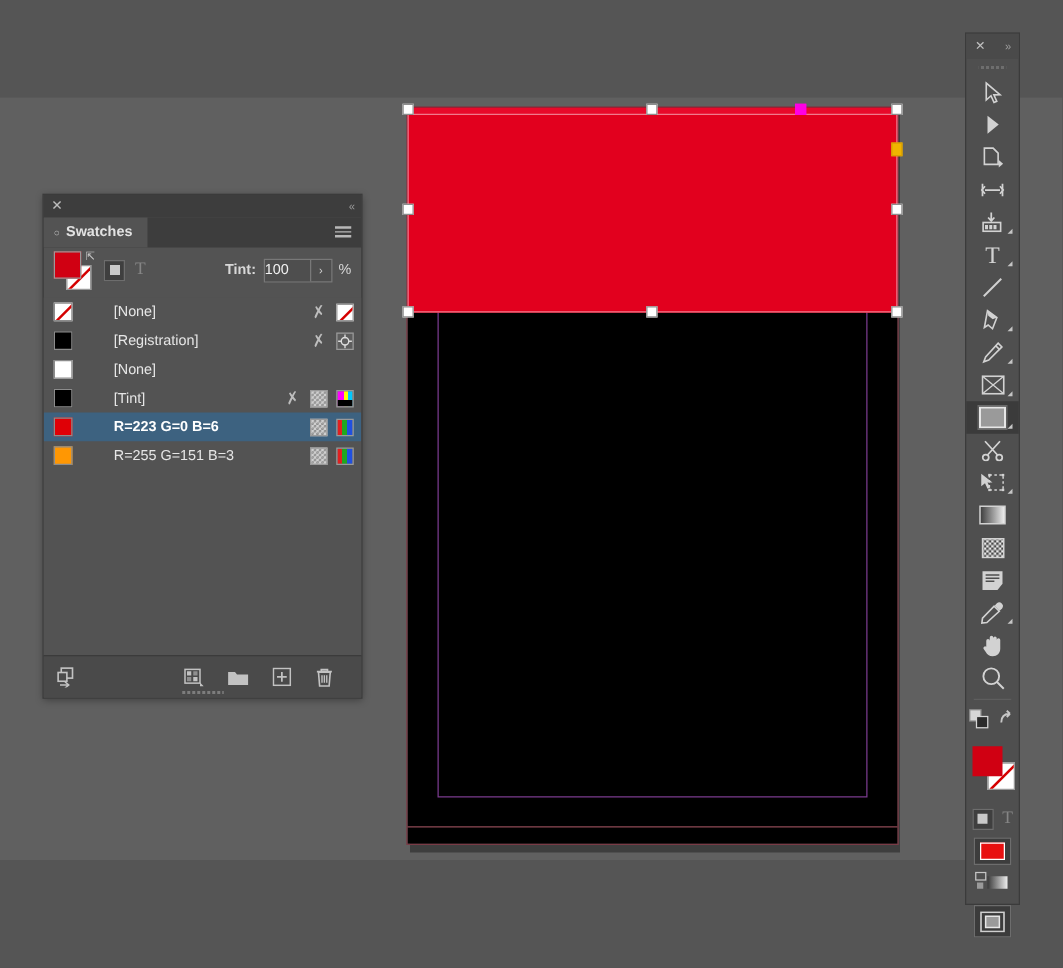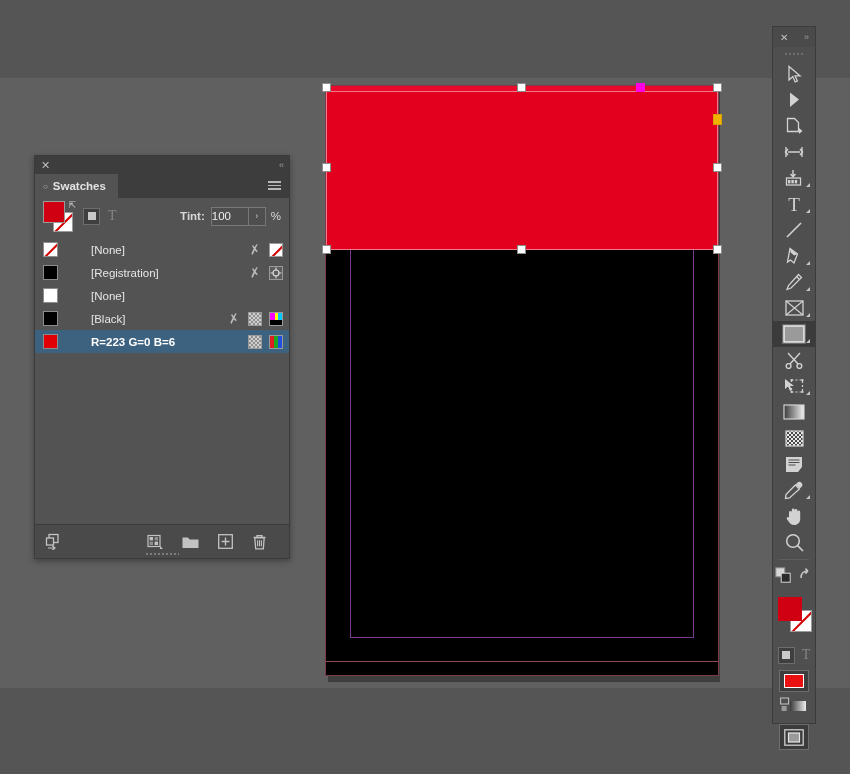--- a/index.html
+++ b/index.html
@@ -379,30 +379,38 @@
             </div>
           </div>
         </div>
         <div class="swatch-row">
           <div class="sw-chip" style="background: rgb(255, 255, 255);"></div>
           <span class="sw-name">[None]</span>
           <div class="sw-icons"></div>
         </div>
         <div class="swatch-row">
           <div class="sw-chip" style="background: rgb(0, 0, 0);"></div>
-          <span class="sw-name">[Black]</span>
+          <span class="sw-name">[Tint]</span>
           <div class="sw-icons">
             <div class="ic ic-lock" style="color: rgb(189, 189, 189); font-size: 13px; transform: rotate(-10deg);">✗</div>
             <div class="ic ic-check"></div>
             <div class="ic ic-cmyk"></div>
           </div>
         </div>
         <div class="swatch-row selected">
           <div class="sw-chip" style="background: rgb(223, 0, 6);"></div>
           <span class="sw-name">R=223 G=0 B=6</span>
+          <div class="sw-icons">
+            <div class="ic ic-check"></div>
+            <div class="ic ic-rgb"></div>
+          </div>
+        </div>
+        <div class="swatch-row">
+          <div class="sw-chip" style="background: rgb(255, 151, 3);"></div>
+          <span class="sw-name">R=255 G=151 B=3</span>
           <div class="sw-icons">
             <div class="ic ic-check"></div>
             <div class="ic ic-rgb"></div>
           </div>
         </div>
       </div>
 
     <div class="panel-footer">
       <div class="fbtn f-left">
         <svg width="17" height="17" viewBox="0 0 17 17">

